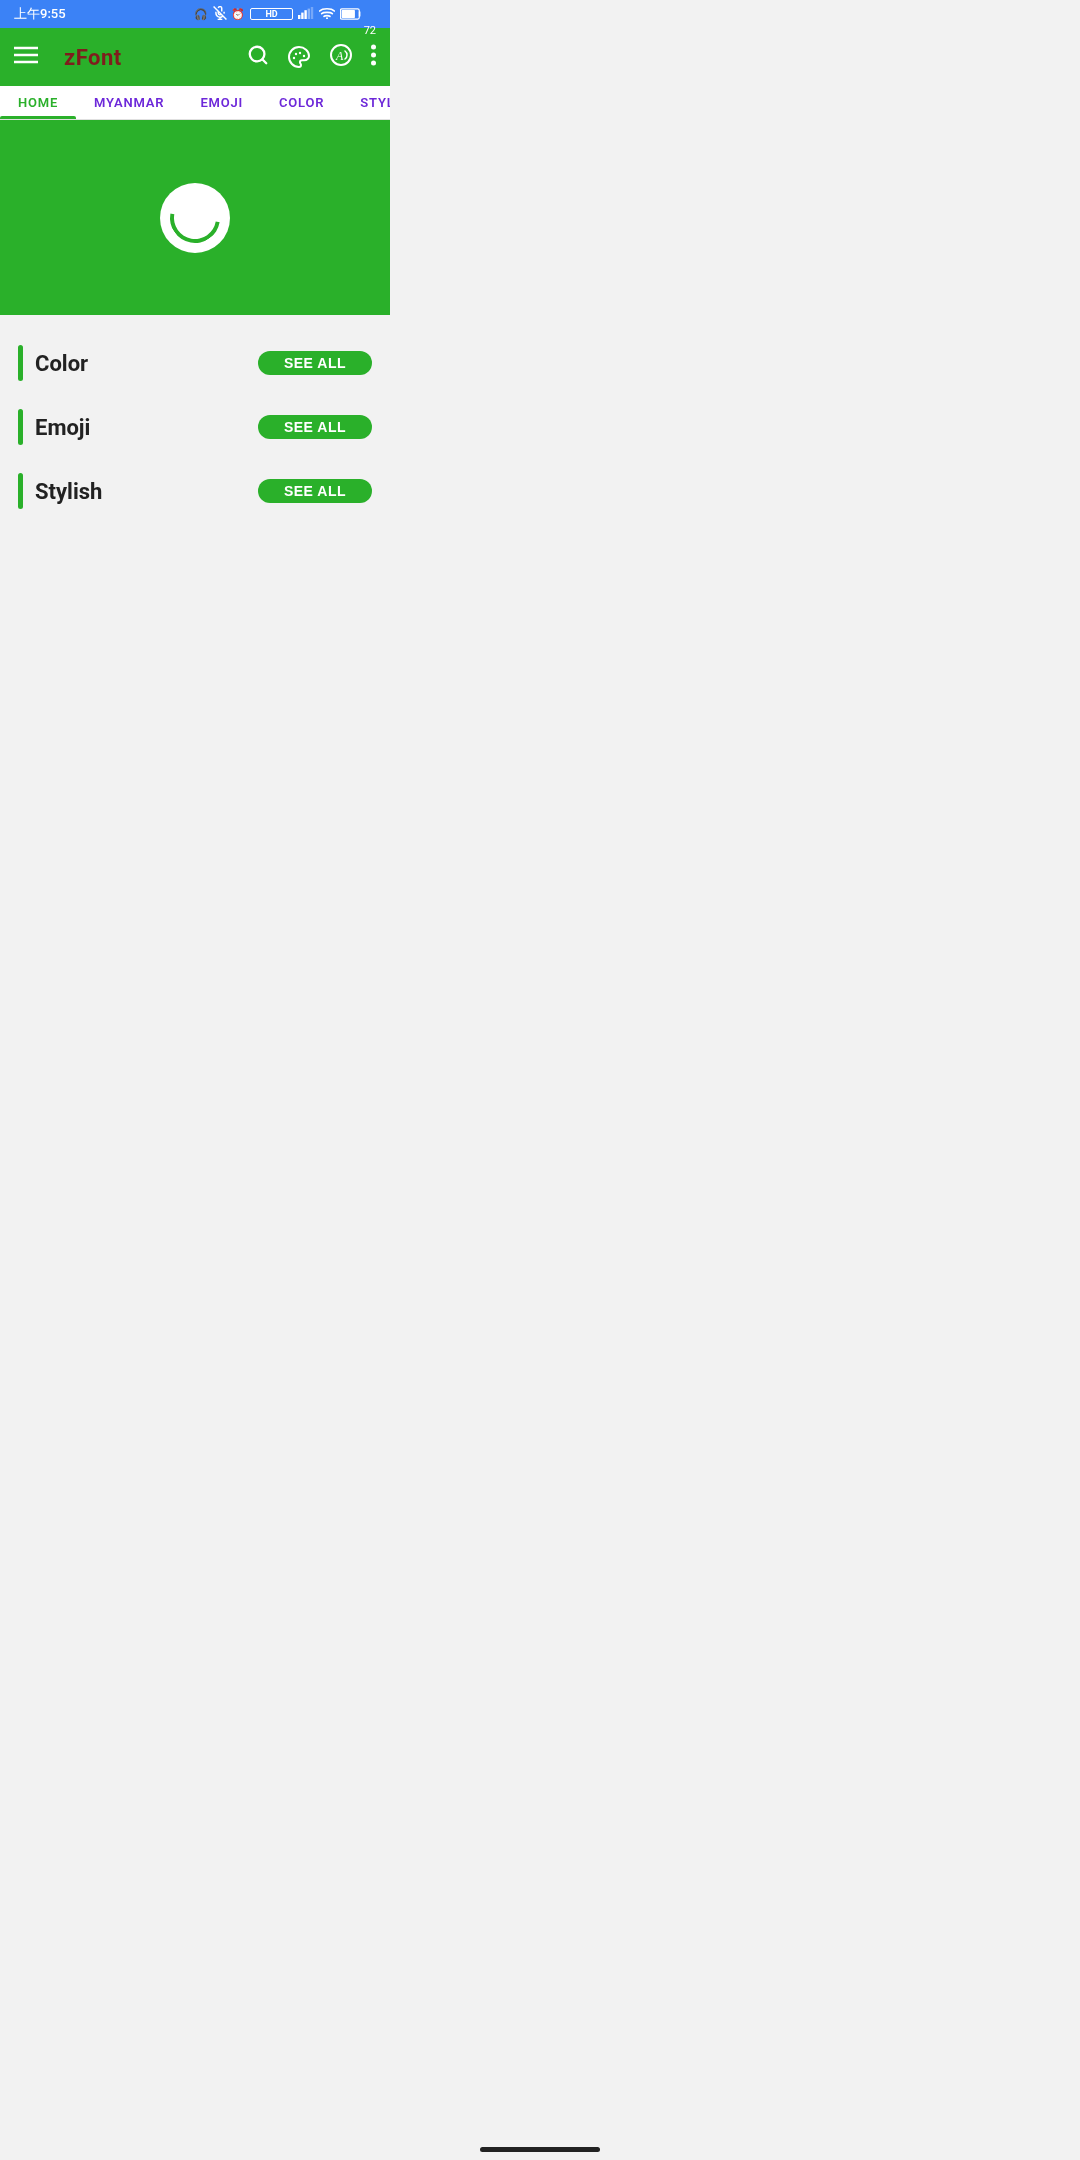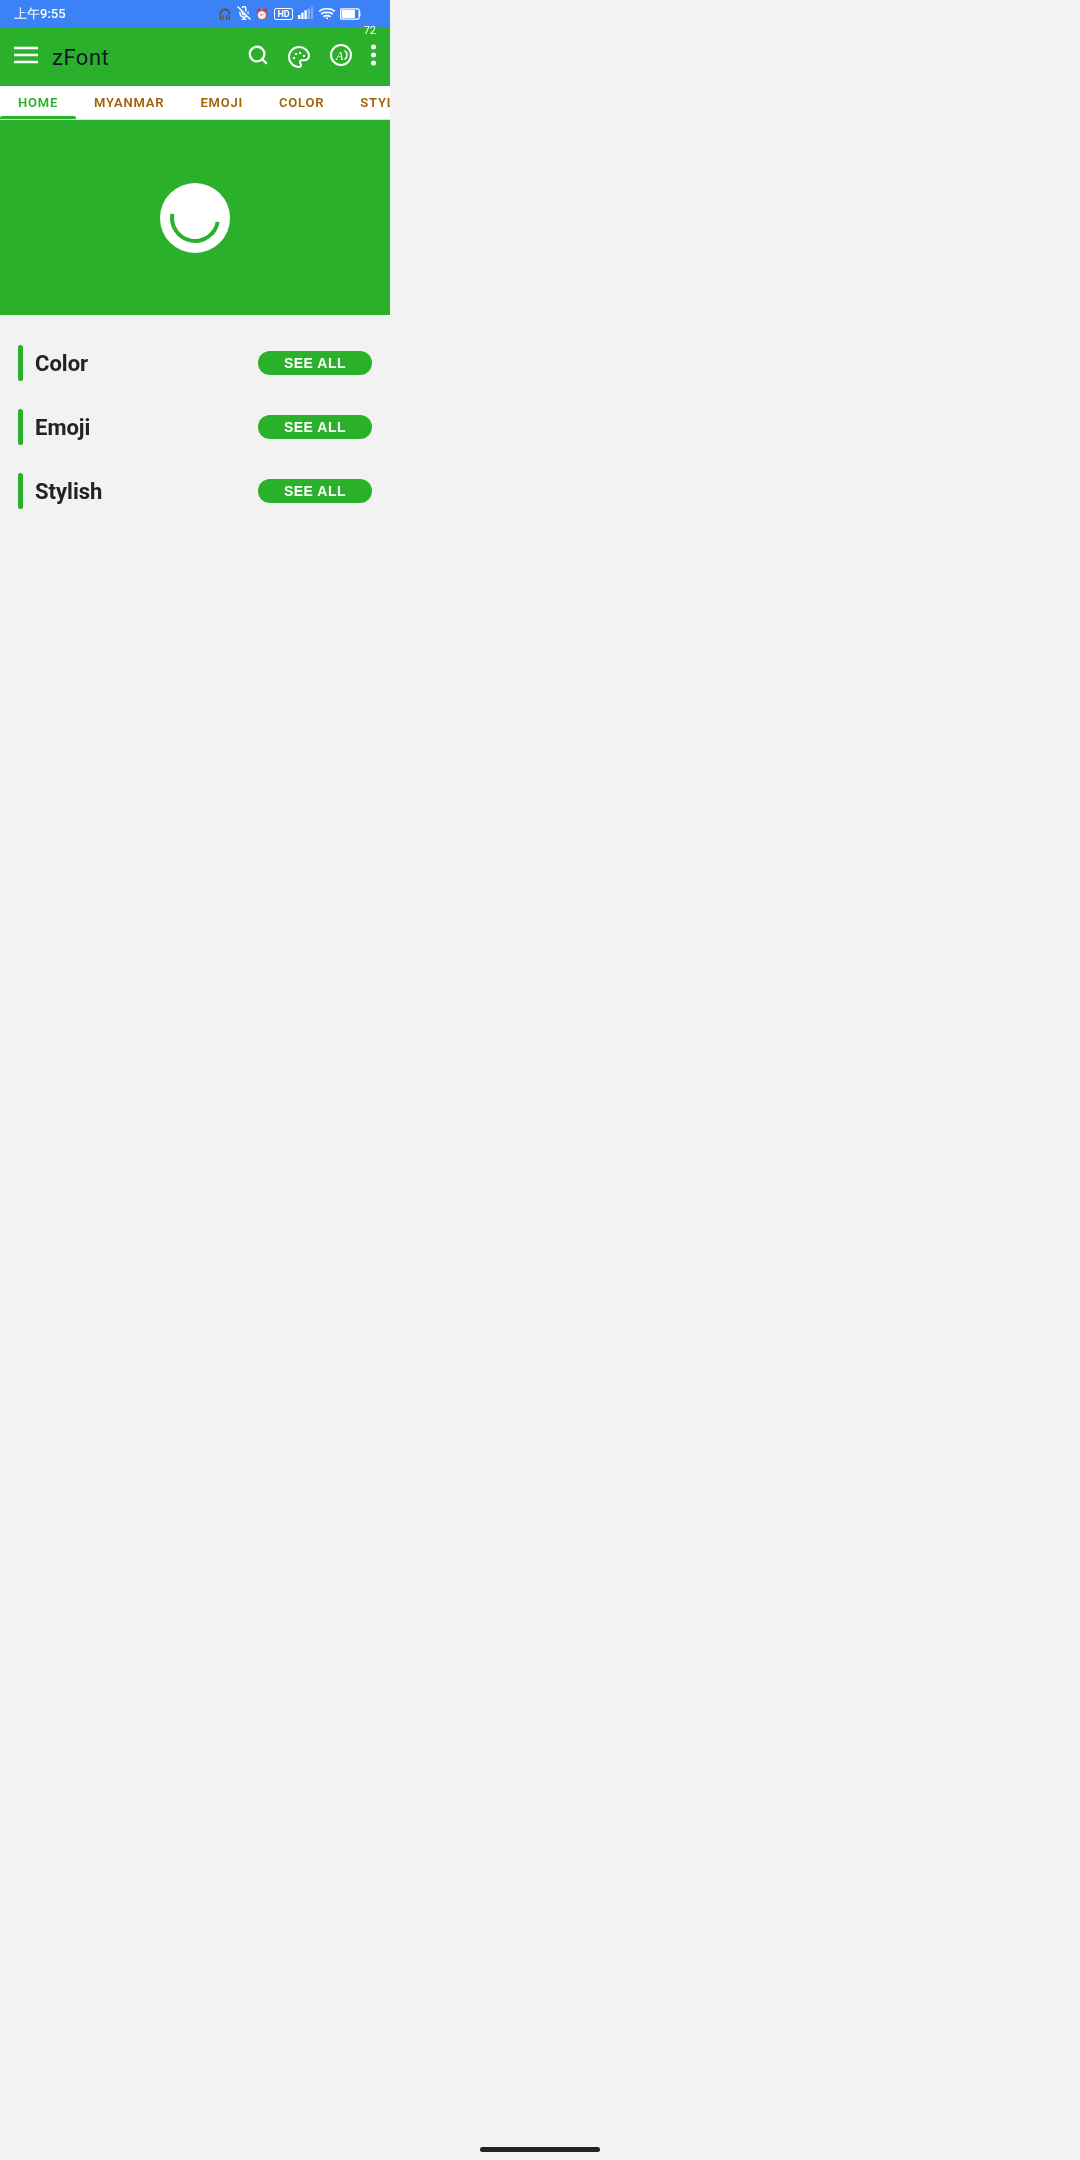--- a/index.html
+++ b/index.html
@@ -48,25 +48,26 @@
       padding: 0 14px;
       gap: 14px;
     }
     .app-bar-menu {
       color: white;
       font-size: 22px;
       cursor: pointer;
       line-height: 1;
     }
     .app-bar-title {
-      color: #0f172a;
+      color: #7f1d1d;
       font-size: 22px;
-      font-weight: 400;
+      font-weight: 700;
       flex: 1;
       letter-spacing: 0.5px;
+      margin-left: 12px;
     }
     .app-bar-actions {
       display: flex;
       align-items: center;
       gap: 18px;
     }
     .app-bar-action {
       color: white;
       font-size: 20px;
       cursor: pointer;
@@ -87,21 +88,21 @@
       padding: 0 18px;
       height: 100%;
       display: flex;
       align-items: center;
       font-size: 13px;
       font-weight: 600;
       letter-spacing: 0.8px;
       cursor: pointer;
       white-space: nowrap;
       position: relative;
-      color: #a16207;
+      color: #6d28d9;
     }
     .tab.active {
       color: #2ab02a;
     }
     .tab.active::after {
       content: '';
       position: absolute;
       bottom: 0;
       left: 0;
       right: 0;
@@ -211,21 +212,21 @@
         <line x1="1" y1="1" x2="23" y2="23"></line>
         <path d="M9 9v3a3 3 0 0 0 5.12 2.12M15 9.34V4a3 3 0 0 0-5.94-.6"></path>
         <path d="M17 16.95A7 7 0 0 1 5 12v-2m14 0v2a7 7 0 0 1-.11 1.23"></path>
         <line x1="12" y1="19" x2="12" y2="23"></line>
         <line x1="8" y1="23" x2="16" y2="23"></line>
       </svg>
     </span>
 
     <span class="status-icon">⏰</span>
 
-    <span class="status-icon" style="font-size:9px; font-weight:700; border:1px solid white; padding:0 2px; border-radius:2px;">HD</span>
+    <span class="status-icon" style="font-size:9px; font-weight:700; border:1px solid white; padding:0 14px; border-radius:2px;">HD</span>
 
     <span class="status-icon">
       <svg width="16" height="12" viewBox="0 0 20 15" fill="white">
         <rect x="0" y="10" width="3" height="5"></rect>
         <rect x="4" y="7" width="3" height="8"></rect>
         <rect x="8" y="4" width="3" height="11"></rect>
         <rect x="12" y="2" width="3" height="13" opacity="0.4"></rect>
         <rect x="16" y="0" width="3" height="15" opacity="0.3"></rect>
       </svg>
     </span>

